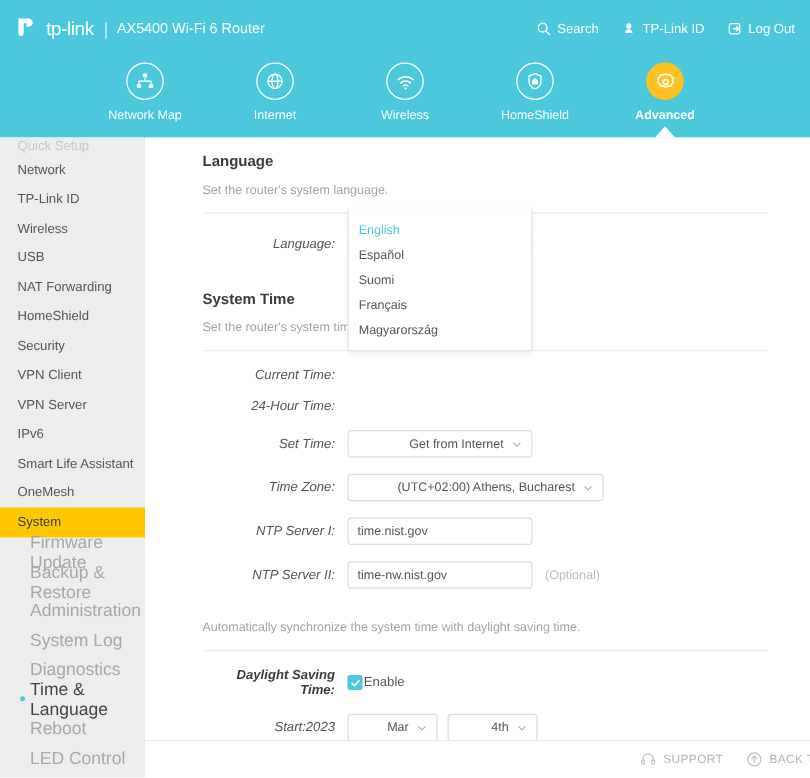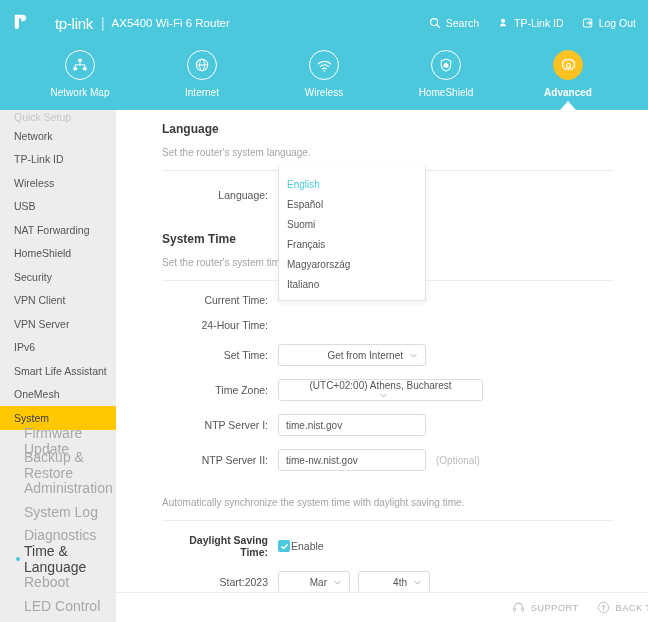--- a/index.html
+++ b/index.html
@@ -17,38 +17,38 @@
     width: 648px; height: 110px;
     background: #4bc8dc;
   }
   .brandbar {
     position: absolute; top: 0; left: 0; width: 648px; height: 46px;
     display: flex; align-items: center; padding: 0 12px;
   }
   .logo-mark { width: 22px; height: 22px; flex: 0 0 auto; }
   .logo-text {
     color: #ffffff; font-size: 15px; letter-spacing: -0.3px;
-    margin-left: 21px; font-weight: 400;
+    margin-left: 3px; font-weight: 400;
   }
   .brand-divider {
     color: #cdeff6; font-size: 14px; margin: 0 7px 0 8px; font-weight: 300;
   }
   .model-text { color: #ffffff; font-size: 11.5px; font-weight: 400; }
   .header-actions {
     margin-left: auto; display: flex; align-items: center; gap: 18px;
   }
   .haction {
     display: flex; align-items: center; gap: 5px;
     color: #ffffff; font-size: 10.5px; cursor: pointer;
   }
   .haction svg { display: block; }
 
   .navbar {
     position: absolute; top: 46px; left: 0; width: 648px; height: 64px;
-    display: flex; justify-content: center; align-items: flex-start; gap: 36px;
+    display: flex; justify-content: center; align-items: flex-start; gap: 18px;
     padding-top: 4px;
   }
   .navitem {
     width: 86px; display: flex; flex-direction: column;
     align-items: center; cursor: pointer; position: relative;
   }
   .navicon {
     width: 30px; height: 30px; border-radius: 50%;
     border: 1.6px solid #ffffff;
     display: flex; align-items: center; justify-content: center;
@@ -105,21 +105,21 @@
   .sec-desc { font-size: 10px; color: #a4a4a4; }
   .sec-rule {
     border-bottom: 1px solid #ececec; margin: 12px 0 0 0;
   }
 
   .frow {
     display: flex; align-items: center; margin-top: 13px;
   }
   .flabel {
     width: 116px; text-align: right; padding-right: 10px;
-    font-size: 10.5px; color: #555555; flex: 0 0 auto;
+    font-size: 10.5px; color: #555555; flex: 0 0 auto; font-style: italic;
   }
   .flabel.bold { font-weight: bold; color: #3b3b3b; }
 
   .select {
     height: 22px; border: 1px solid #dcdcdc; border-radius: 3px;
     background: #ffffff; display: flex; align-items: center;
     padding: 0 7px; font-size: 10px; color: #555555;
     position: relative; cursor: pointer; text-align: right;
   }
   .select.focused { border-color: #9fe0ec; }
@@ -127,21 +127,21 @@
   .chev {
     width: 9px; height: 9px; flex: 0 0 auto; margin-left: 6px;
   }
   .input {
     height: 22px; border: 1px solid #dcdcdc; border-radius: 3px;
     background: #ffffff; display: flex; align-items: center;
     padding: 0 7px; font-size: 10px; color: #555555; cursor: text;
   }
   .w-lang { width: 148px; }
   .w-settime { width: 148px; }
-  .w-tz { width: 205px; flex-direction: column; }
+  .w-tz { width: 205px; }
   .w-ntp { width: 148px; }
   .w-dst { width: 72px; }
   .optional { font-size: 10px; color: #bcbcbc; margin-left: 10px; }
 
   
   .dropdown {
     position: absolute; width: 148px;
     background: #ffffff; border: 1px solid #e4e4e4;
     border-top: none;
     box-shadow: 0 2px 5px rgba(0,0,0,0.07);
@@ -457,23 +457,20 @@
         </div>
         <div class="dd-opt">
           <span>Suomi</span>
         </div>
         <div class="dd-opt">
           <span>Français</span>
         </div>
         <div class="dd-opt">
           <span>Magyarország</span>
         </div>
-        <div class="dd-opt">
-          <span>Italiano</span>
-        </div>
       </div>
 
     </div>
   </div>
 
   <div class="footer">
     <div class="fitem">
       <svg width="13" height="13" viewBox="0 0 16 16">
         <path d="M3 9V7.6a5 5 0 0 1 10 0V9" fill="none" stroke="#c0c0c0" stroke-width="1.3" stroke-linecap="round"></path>
         <rect x="1.7" y="8.6" width="2.6" height="4" rx="1.1" fill="none" stroke="#c0c0c0" stroke-width="1.2"></rect>

